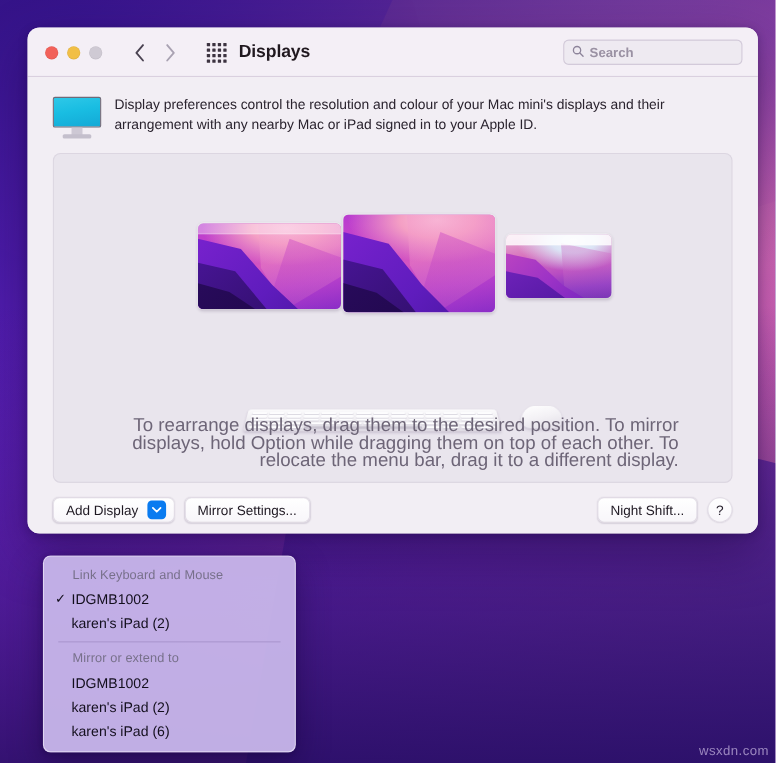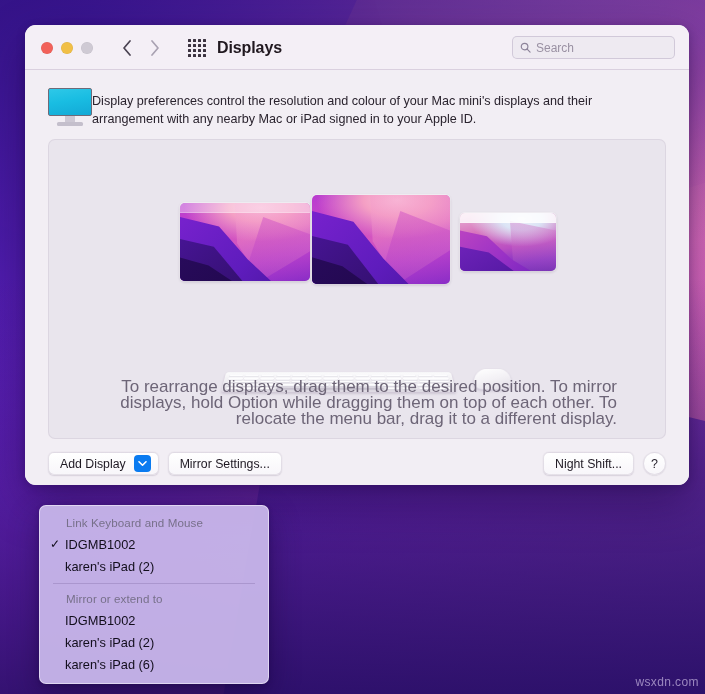--- a/index.html
+++ b/index.html
@@ -125,34 +125,35 @@
     gap: 5px;
   }
   #search-input {
     border: none;
     background: transparent;
     outline: none;
     font-family: "Liberation Sans", sans-serif;
     font-size: 12px;
     color: #3a3340;
     width: 100%;
+    font-weight: bold;
   }
   #search-input::placeholder { color: #9a91a3; }
 
   
   #content {
     flex: 1 1 auto;
     background: #f2eef4;
     padding: 14px 23px 0 23px;
     display: flex;
     flex-direction: column;
   }
 
   
-  #desc-row { display: flex; gap: 0; align-items: flex-end; padding: 2px 0 11px 0; }
+  #desc-row { display: flex; gap: 12px; align-items: flex-start; padding: 2px 0 11px 0; }
   #display-icon {
     flex: 0 0 auto;
     width: 44px;
     height: 40px;
     position: relative;
     margin-top: 2px;
   }
   .mon-screen {
     position: absolute; left: 0; top: 0; width: 44px; height: 28px;
     background: linear-gradient(170deg, #2ec8e8 0%, #19bde2 45%, #13a9d6 100%);

